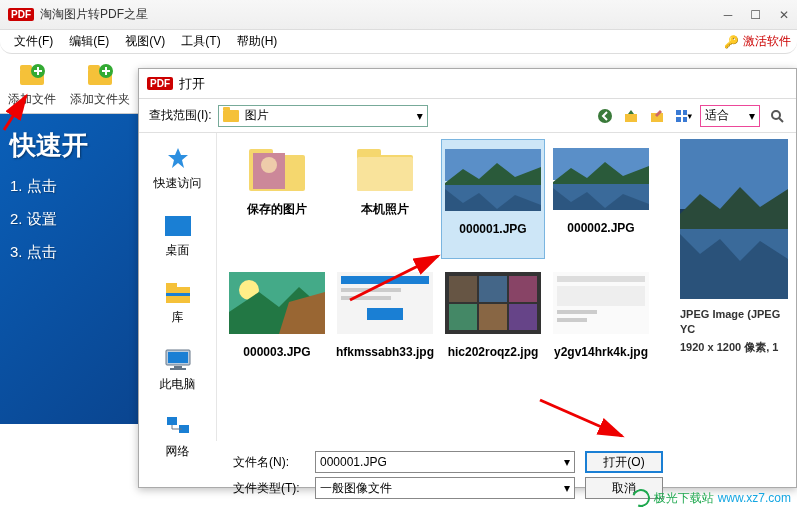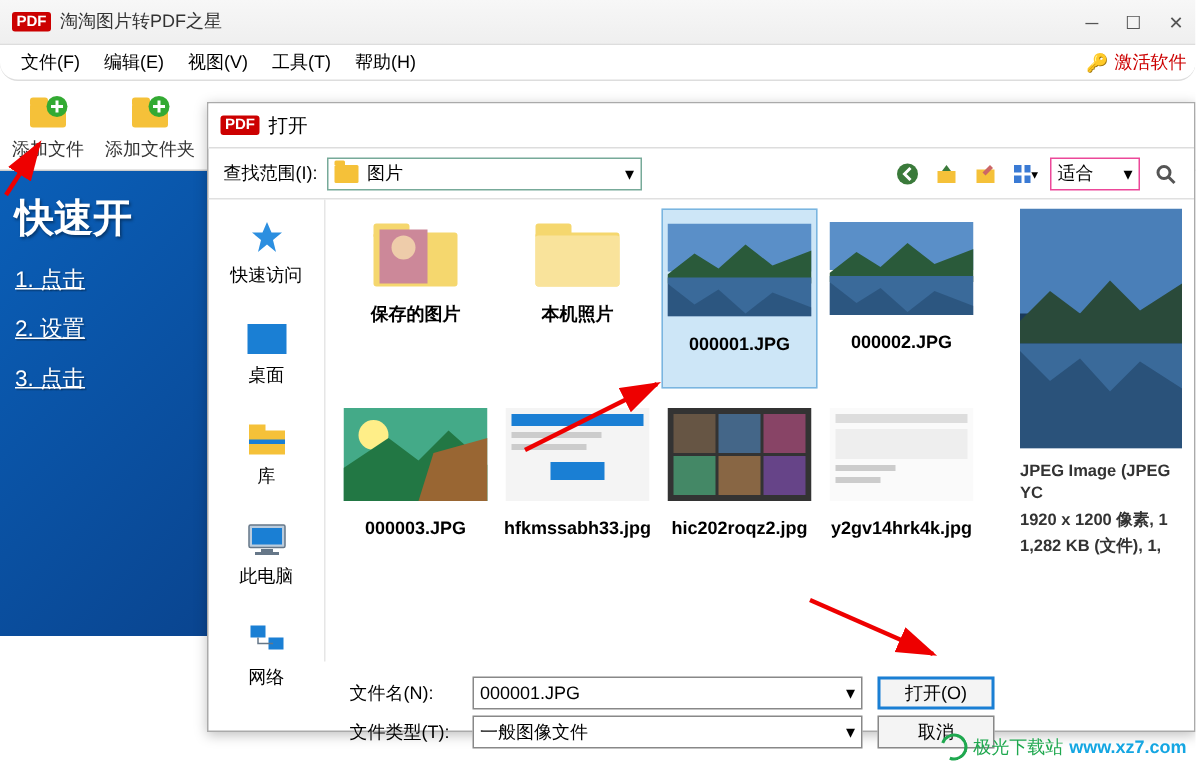--- a/index.html
+++ b/index.html
@@ -17,21 +17,21 @@
 .menubar .activate { margin-left:auto; color:#c00; display:flex; align-items:center; gap:4px; }
 .menubar .activate .lock { font-size:12px; }
 
 .toolbar { height:60px; display:flex; align-items:center; padding:4px 8px; background:#fff; border-bottom:1px solid #ccc; gap:14px; }
 .tb-btn { display:flex; flex-direction:column; align-items:center; font-size:12px; color:#333; cursor:pointer; }
 .tb-icon { width:32px; height:32px; display:flex; align-items:center; justify-content:center; }
 
 .blue-panel { position:absolute; left:0; top:114px; width:140px; height:310px; background:linear-gradient(135deg,#0a5fb8,#0a4590); color:#fff; padding:14px 10px; }
 .blue-panel h1 { font-size:26px; font-weight:bold; margin-bottom:11px; text-shadow:1px 1px 2px rgba(0,0,0,.4); }
 .blue-panel ol { list-style:none; }
-.blue-panel li { font-size:15px; margin:14px 0; text-shadow:1px 1px 1px rgba(0,0,0,.3);text-decoration:underline; }
+.blue-panel li { font-size:15px; margin:14px 0; text-shadow:1px 1px 1px rgba(0,0,0,.3); }
 
 .doc-props { position:absolute; left:6px; top:490px; font-size:13px;margin-top:40px; }
 
 
 .dialog { position:absolute; left:138px; top:68px; width:659px; height:420px; background:#fff; border:1px solid #aaa; box-shadow:0 2px 8px rgba(0,0,0,.25); }
 .dlg-titlebar { height:30px; background:#fff; display:flex; align-items:center; padding:0 8px; font-size:13px; border-bottom:1px solid #ddd; }
 .dlg-titlebar .pdf-badge { background:#c00; color:#fff; font-weight:bold; padding:1px 3px; font-size:10px; margin-right:6px; border-radius:2px; }
 
 .dlg-toolbar { height:34px; display:flex; align-items:center; padding:4px 10px; gap:6px; font-size:12px; border-bottom:1px solid #e0e0e0; }
 .dlg-toolbar .lookup-select { display:flex; align-items:center; border:1px solid #7a9; background:#fff; height:22px; width:210px; padding:0 4px; font-size:12px; }
@@ -66,21 +66,21 @@
 .row .combo { flex:0 0 260px; border:1px solid #888; height:22px; padding:0 4px; display:flex; align-items:center; justify-content:space-between; background:#fff; }
 .row .btn { width:78px; height:22px; border:1px solid #888; background:#f4f4f4; display:flex; align-items:center; justify-content:center; cursor:pointer; }
 .row .btn.primary { border:2px solid #1a7fd4; }
 
 
 .arrow { position:absolute; pointer-events:none; }
 
 
 .watermark { position:absolute; right:6px; bottom:4px; font-size:12px; color:#1fa84f; display:flex; align-items:center; gap:4px; }
 .watermark .logo { width:18px; height:18px; border:2px solid #1fa84f; border-radius:50%; border-left-color:transparent; transform:rotate(-25deg); }
-.watermark .site { color:#14a6e2;font-weight:bold; }
+.watermark .site { color:#14a6e2; }
 
 
 </style>
 </head>
 <body>
 
 <div class="main-window">
 
   <div class="titlebar">
     <span class="pdf-badge">PDF</span>
@@ -351,21 +351,20 @@
               <rect width="108" height="80" fill="#4a7fb8"></rect>
               <rect y="70" width="108" height="50" fill="#1a3a5a"></rect>
               <path d="M0 75 L20 55 L40 70 L60 48 L80 68 L108 50 L108 90 L0 90 Z" fill="#2a4a3a"></path>
               <rect y="90" width="108" height="70" fill="#3a6a9a"></rect>
               <path d="M0 95 L20 115 L40 100 L60 122 L80 102 L108 120 L108 160 L0 160 Z" fill="#1a3a5a" opacity=".5"></path>
             </svg>
         </div>
         <div class="preview-meta">
           <div>JPEG Image (JPEG YC</div>
           <div>1920 x 1200 像素, 1</div>
-          <div>1,282 KB (文件), 1,</div>
         </div>
       </div>
     </div>
   </div>
 
   <div class="dlg-bottom">
     <div class="row">
       <label>文件名(N):</label>
       <div class="combo">
         <span>000001.JPG</span>

